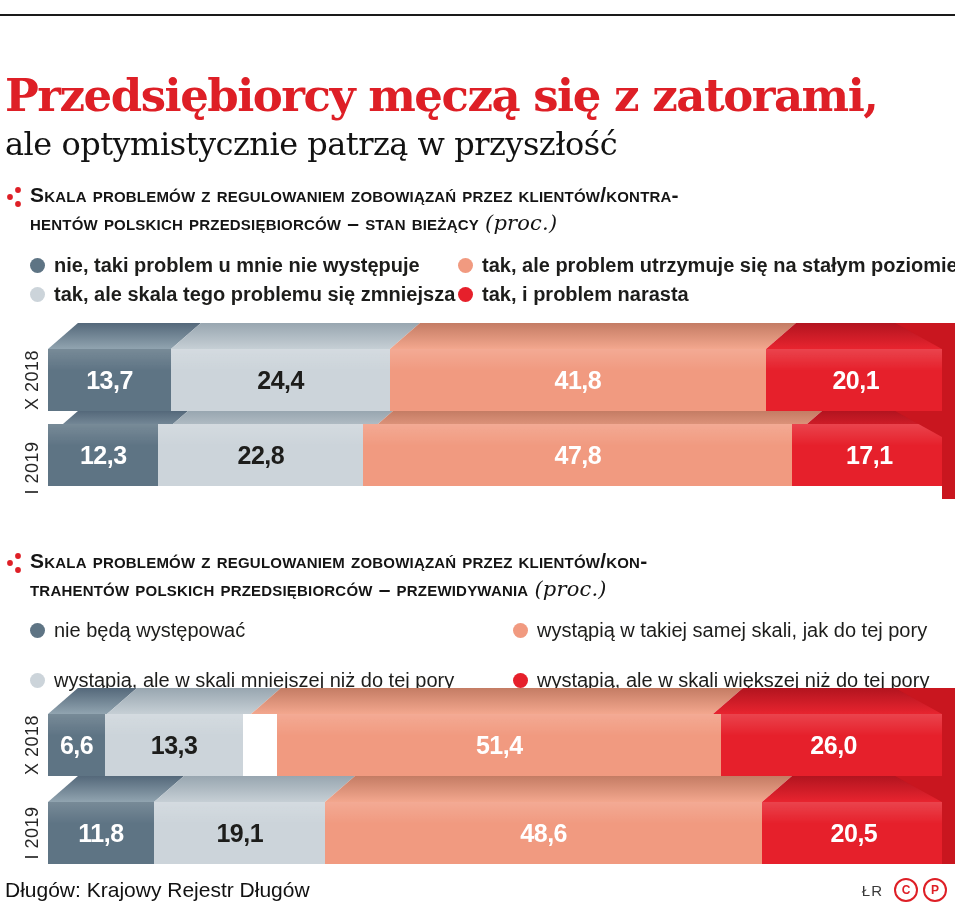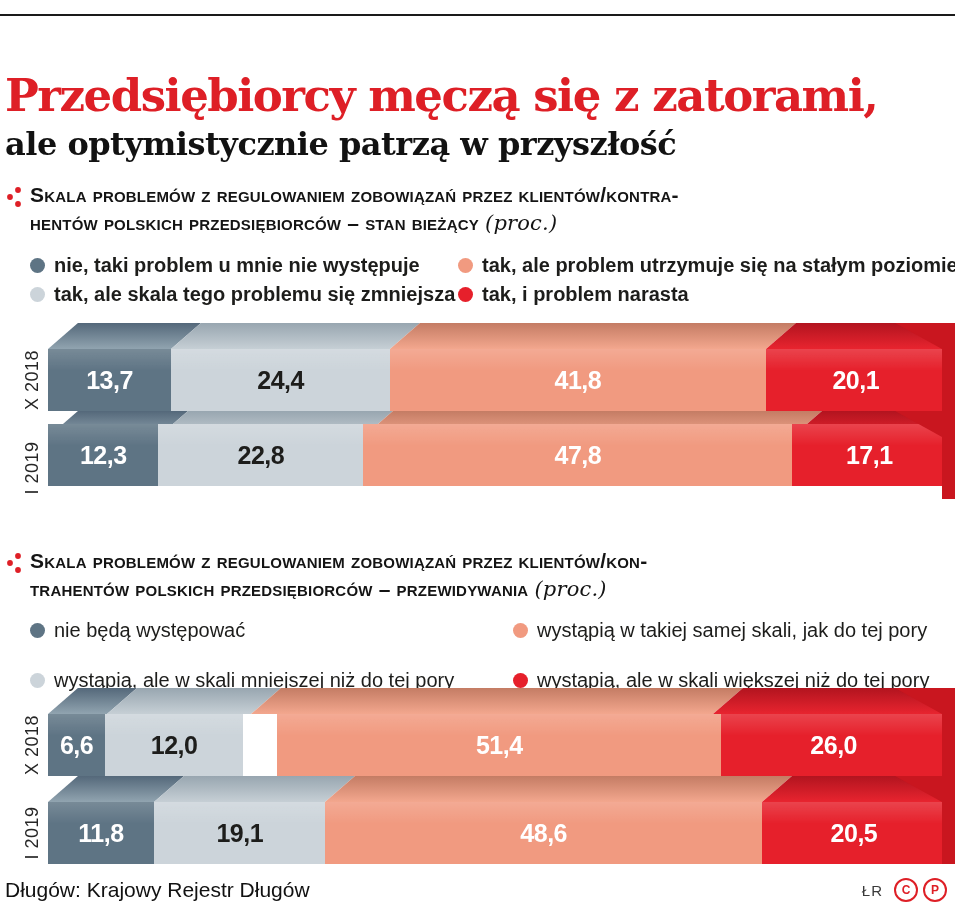--- a/index.html
+++ b/index.html
@@ -7,21 +7,21 @@
         font-family:"Liberation Sans",sans-serif;color:#1d1d1b;}
 
   .top-rule{position:absolute;left:0;top:14px;width:955px;height:2px;background:#1a1a1a;}
 
   .title{position:absolute;left:5px;top:38px;width:948px;
          font-family:"DejaVu Serif","Liberation Serif",serif;
          font-weight:bold;font-size:45px;line-height:56px;letter-spacing:-1.5px;
          color:#de1f26;white-space:nowrap;}
   .subtitle{position:absolute;left:5px;top:96px;width:948px;
          font-family:"DejaVu Serif","Liberation Serif",serif;
-         font-weight:bold;font-size:32px;line-height:42px;letter-spacing:-0.5px;
+         font-weight:normal;font-size:32px;line-height:42px;letter-spacing:-0.5px;
          color:#121212;white-space:nowrap;}
 
   .section-heading{position:absolute;left:30px;width:918px;
          font-weight:bold;font-size:21px;line-height:28px;letter-spacing:0.2px;
          font-variant:small-caps;color:#141414;}
   .section-heading .proc{font-family:"DejaVu Serif","Liberation Serif",serif;
          font-style:italic;font-weight:normal;font-variant:normal;font-size:21px;}
   .bullet{position:absolute;left:6px;width:18px;height:28px;}
   .bullet svg{display:block;}
 
@@ -176,21 +176,21 @@
         <div class="seg" style="flex-grow: 6.6; background: linear-gradient(rgb(84, 104, 122), rgb(145, 164, 176));"></div>
         <div class="seg" style="flex-grow: 16; background: linear-gradient(rgb(152, 166, 176), rgb(198, 207, 213));"></div>
         <div class="seg" style="flex-grow: 51.4; background: linear-gradient(rgb(196, 124, 100), rgb(243, 167, 142));"></div>
         <div class="seg" style="flex-grow: 26; background: linear-gradient(rgb(178, 20, 31), rgb(232, 36, 47));"></div>
       </div>
       <div class="bar-front" style="top: 26px;">
         <div class="seg" style="flex-grow: 6.6; background: linear-gradient(rgba(255, 255, 255, 0.16), rgba(255, 255, 255, 0) 35%), rgb(94, 116, 132); color: rgb(255, 255, 255);">
           <span>6,6</span>
         </div>
         <div class="seg" style="flex-grow: 16; background: linear-gradient(rgba(255, 255, 255, 0.16), rgba(255, 255, 255, 0) 35%), rgb(204, 212, 218); color: rgb(29, 29, 27);">
-          <span>12,0</span>
+          <span>13,3</span>
         </div>
         <div class="seg" style="flex-grow: 51.4; background: linear-gradient(rgba(255, 255, 255, 0.16), rgba(255, 255, 255, 0) 35%), rgb(241, 154, 128); color: rgb(255, 255, 255); margin-left: 34px;">
           <span>51,4</span>
         </div>
         <div class="seg" style="flex-grow: 26; background: linear-gradient(rgba(255, 255, 255, 0.16), rgba(255, 255, 255, 0) 35%), rgb(230, 32, 43); color: rgb(255, 255, 255);">
           <span>26,0</span>
         </div>
       </div>
       <div class="cap-top" style="top: 0px;"></div>
       <div class="cap-side" style="top: 26px;"></div>

